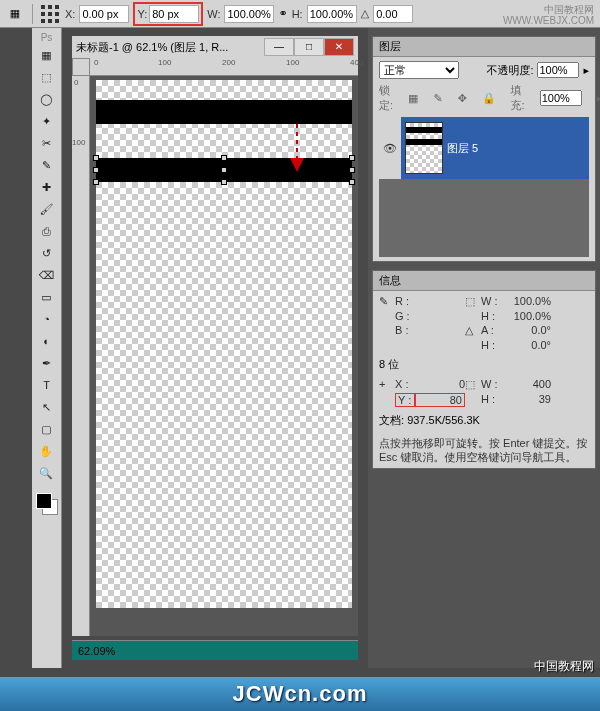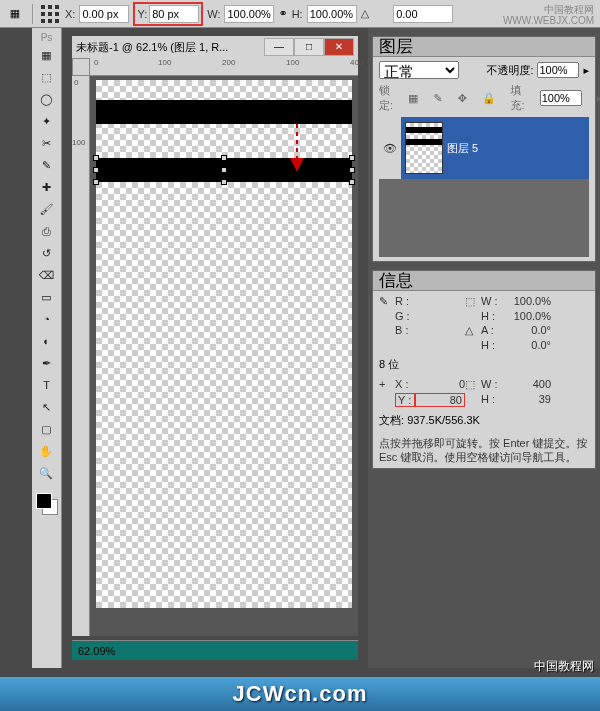--- a/index.html
+++ b/index.html
@@ -34,24 +34,24 @@
   background-image: linear-gradient(45deg,#ccc 25%,transparent 25%),linear-gradient(-45deg,#ccc 25%,transparent 25%),linear-gradient(45deg,transparent 75%,#ccc 75%),linear-gradient(-45deg,transparent 75%,#ccc 75%);
   background-size:12px 12px; background-position:0 0,0 6px,6px -6px,-6px 0; background-color:#fff; }
 .black-bar1 { position:absolute; left:0; right:0; top:20px; height:24px; background:#000; }
 .black-bar2 { position:absolute; left:0; right:0; top:78px; height:24px; background:#000; }
 .transform-handle { position:absolute; width:6px; height:6px; background:#d4d4d4; border:1px solid #000; }
 .arrow { position:absolute; left:200px; top:44px; width:2px; height:46px; background:repeating-linear-gradient(#c00 0 4px, transparent 4px 8px); }
 .arrow::after { content:''; position:absolute; left:-6px; bottom:-2px; width:0; height:0; border-left:7px solid transparent; border-right:7px solid transparent; border-top:14px solid #c00; }
 .zoom-status { height:20px; background:#0f766e; border-top:1px solid #888; line-height:20px; padding:0 6px; font-size:11px; margin:0 10px 8px 10px; }
 .panels { width:232px; background:#535353; display:flex; flex-direction:column; gap:8px; padding:8px 4px 4px 4px; }
 .panel { background:#d4d4d4; border:1px solid #666; }
-.panel-tab { height:20px; background:#b8b8b8; display:flex; align-items:center; padding:0 6px; font-size:17px; border-bottom:1px solid #888; }
+.panel-tab { height:20px; background:#b8b8b8; display:flex; align-items:center; padding:0 6px; font-size:11px; border-bottom:1px solid #888; }
 .panel-body { padding:4px 6px; font-size:11px; }
 .layers-opts { display:flex; align-items:center; gap:4px; margin-bottom:4px; }
-.layers-opts select { flex: none; width:80px; height:18px; font-size:15px; }
+.layers-opts select { flex: none; width:80px; height:18px; font-size:11px; }
 .layers-opts .lbl { margin-left:auto; }
 .layers-opts input { width:42px; height:16px; font-size:11px; }
 .lock-row { display:flex; align-items:center; gap:15px; color:#666; margin-bottom:4px; }
 .lock-row .lbl2 { margin-left:auto; }
 .lock-row input { width:42px; height:16px; font-size:11px; }
 .layer-list { background:#6a6a6a; height:140px; }
 .layer-row { display:flex; align-items:center; height:62px; background:#2f5fab; color:#fff; }
 .layer-eye { width:22px; height:62px; background:#d4d4d4; color:#333; display:flex; align-items:center; justify-content:center; }
 .layer-thumb { width:38px; height:52px; margin:4px; background:#fff; border:1px solid #333;
   background-image: linear-gradient(45deg,#ccc 25%,transparent 25%),linear-gradient(-45deg,#ccc 25%,transparent 25%),linear-gradient(45deg,transparent 75%,#ccc 75%),linear-gradient(-45deg,transparent 75%,#ccc 75%);
@@ -90,21 +90,21 @@
   <span class="y-highlight">
     <span class="field-lbl">Y:</span>
     <input value="80 px" style="">
   </span>
   <span class="field-lbl">W:</span>
   <input value="100.00%" style="">
   <span>⚭</span>
   <span class="field-lbl">H:</span>
   <input value="100.00%" style="">
   <span class="field-lbl">△</span>
-  <input style="width: 60px; margin-left: 20px;" value="0.00">
+  <input style="width: 40px;" value="0.00">
   <div class="logo-small">
     <div>中国教程网</div>
     <div>WWW.WEBJX.COM</div>
   </div>
 </div>
 
 <div class="main">
   <div class="toolbox">
     <div style="color:#888; font-size:10px">Ps</div>
     <div class="tool">▦</div>

